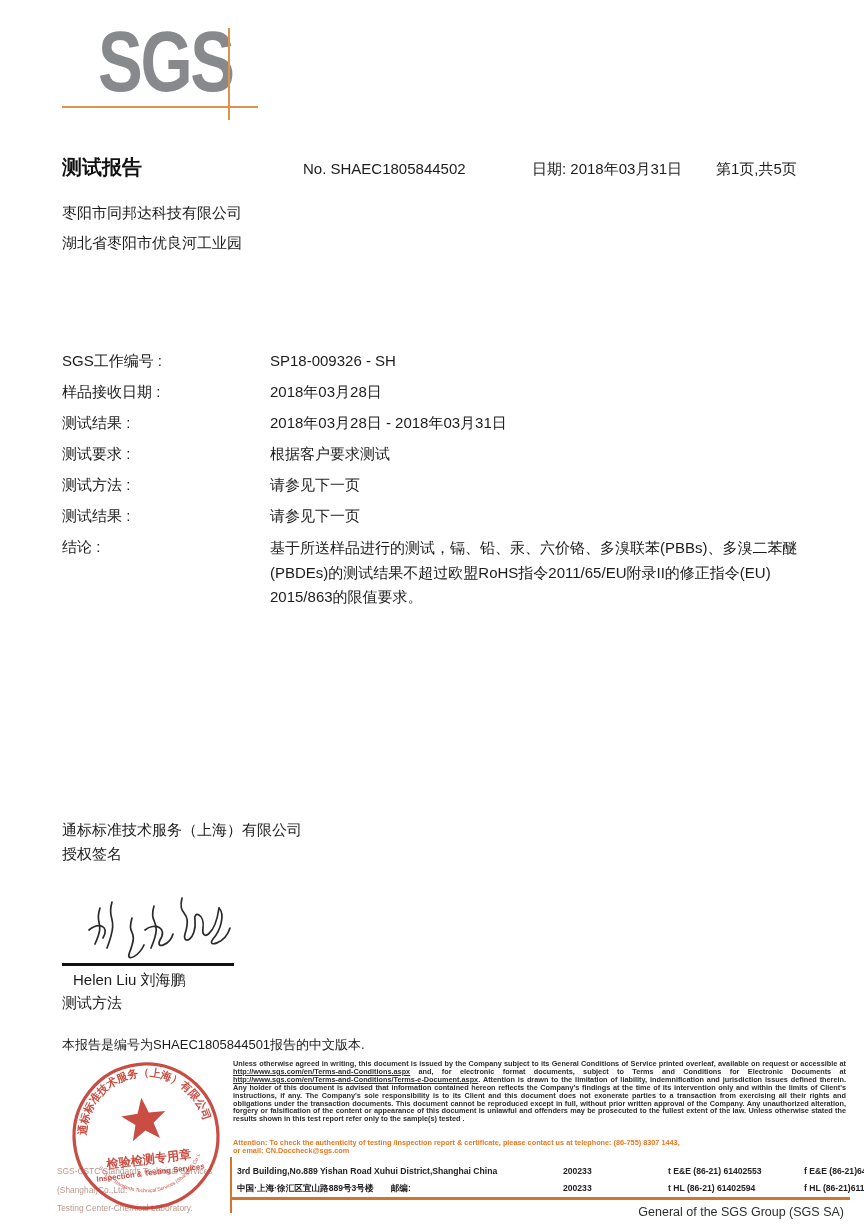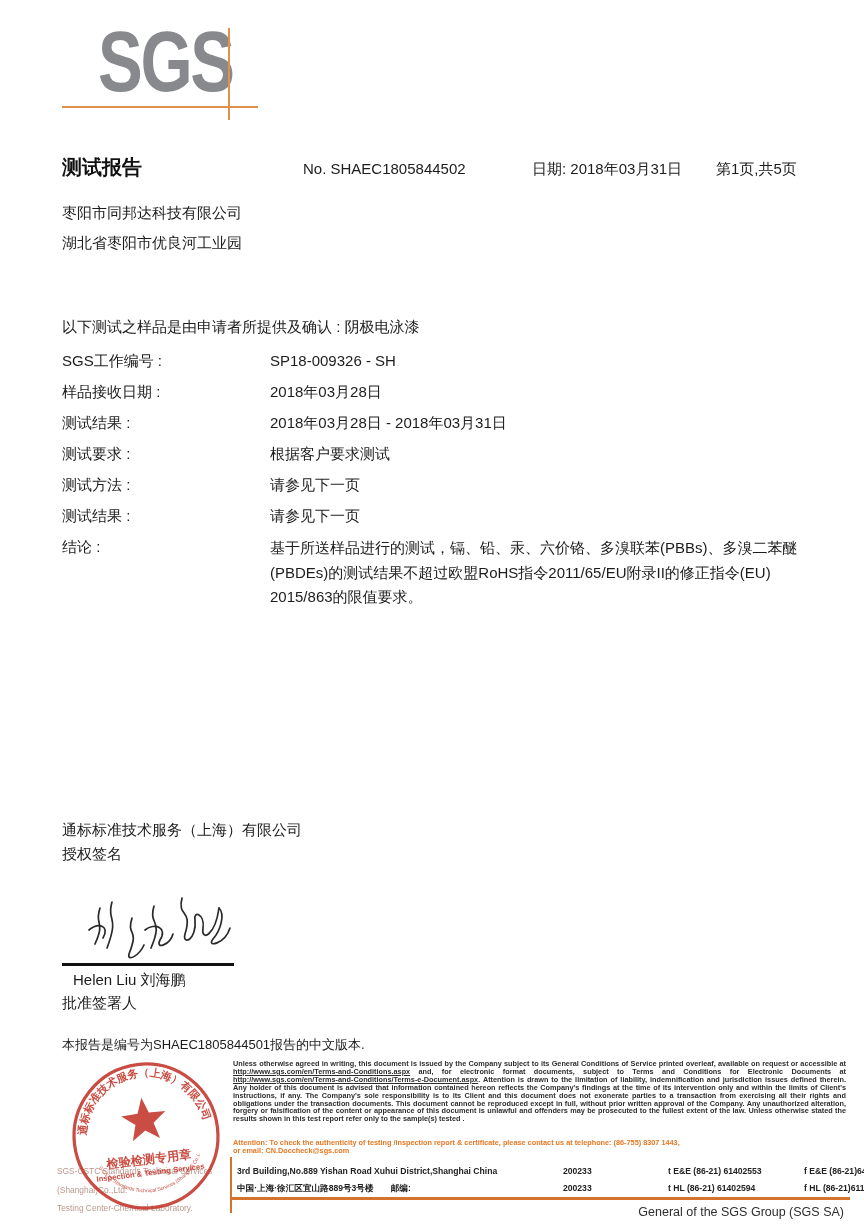--- a/index.html
+++ b/index.html
@@ -79,21 +79,20 @@
   <div class="report-title">测试报告</div>
   <div class="report-no">No. SHAEC1805844502</div>
   <div class="report-date">日期: 2018年03月31日</div>
   <div class="report-page">第1页,共5页</div>
 
   <div class="applicant">
     <div>枣阳市同邦达科技有限公司</div>
     <div>湖北省枣阳市优良河工业园</div>
   </div>
 
-  <div class="sample-intro">以下测试之样品是由申请者所提供及确认 : 阴极电泳漆</div>
 
   <div class="info-rows">
     <div class="info-row">
       <span class="lbl">SGS工作编号 :</span>
       <span class="val">SP18-009326 - SH</span>
     </div>
     <div class="info-row">
       <span class="lbl">样品接收日期 :</span>
       <span class="val">2018年03月28日</span>
     </div>
@@ -132,21 +131,21 @@
       <path d="M56,36 C50,56 64,44 53,72 C51,80 63,74 68,63"></path>
       <path d="M78,24 C72,44 88,36 75,66"></path>
       <path d="M69,48 C79,40 92,46 84,58 C79,68 94,63 97,52"></path>
       <path d="M106,16 C101,36 117,26 109,52 C106,64 121,58 119,38 C117,28 129,32 127,46 C125,60 139,54 143,26"></path>
       <path d="M143,26 C149,32 145,48 137,57 C130,66 149,62 154,46"></path>
     </g>
   </svg>
 
   <div class="sig-line"></div>
   <div class="sig-name">Helen Liu 刘海鹏</div>
-  <div class="sig-title">批准签署人</div>
+  <div class="sig-title">测试方法</div>
 
   <div class="cn-note">本报告是编号为SHAEC1805844501报告的中文版本.</div>
 
   <div class="stamp-company">
     <div>SGS-CSTC Standards Technical Services (Shanghai)Co.,Ltd.</div>
     <div>Testing Center-Chemical Laboratory.</div>
   </div>
 
   <svg class="stamp-svg" width="152" height="152" viewBox="0 0 150 150">
     <defs>

